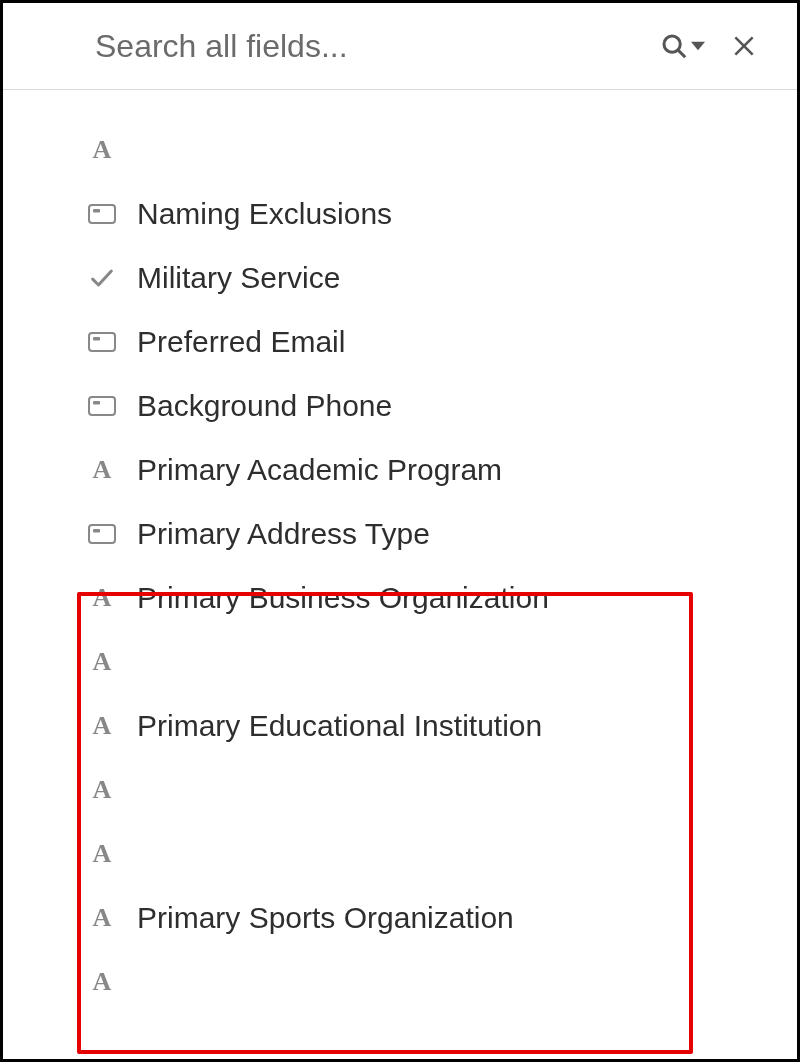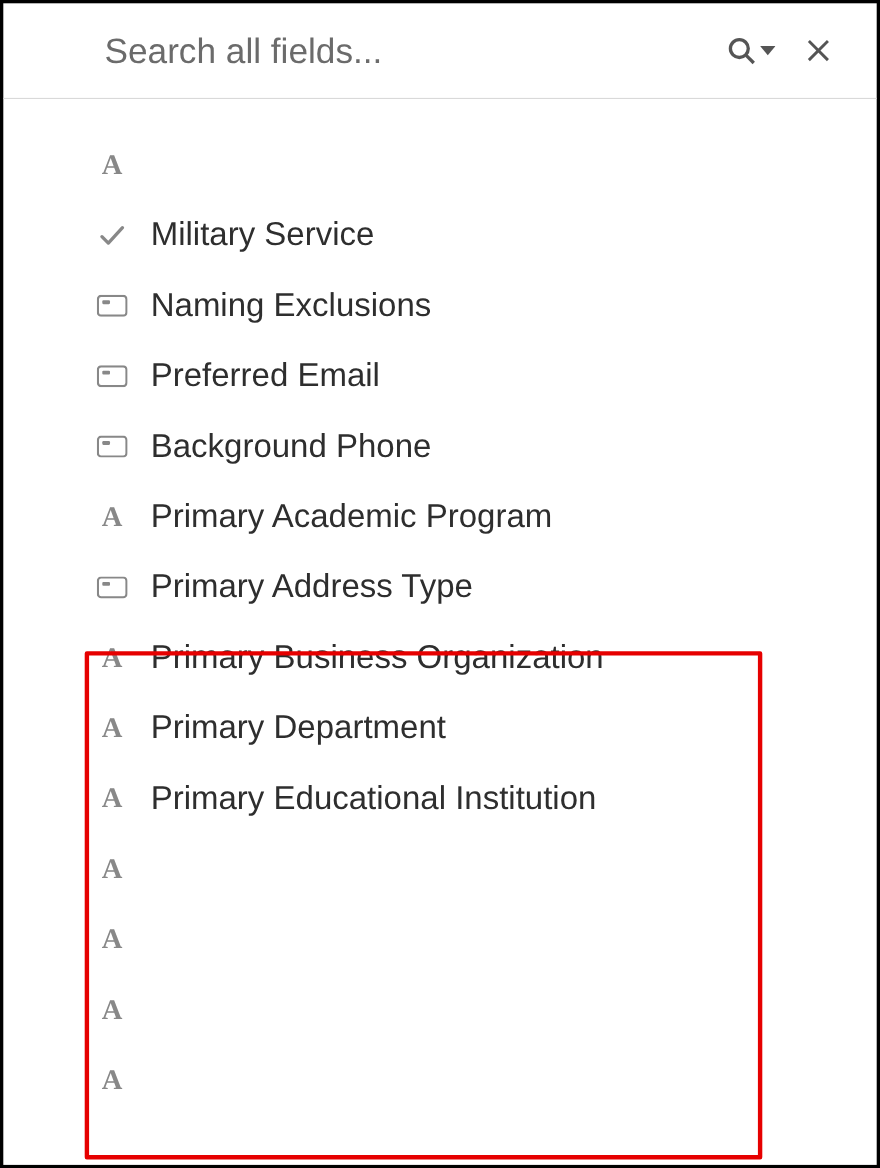--- a/index.html
+++ b/index.html
@@ -128,44 +128,44 @@
   </div>
 
   <div class="list-section">
 
     <div class="field-item">
       <span class="type-icon text-type">A</span>
     </div>
 
     <div class="field-item">
       <span class="type-icon">
+        <svg width="28" height="20" viewBox="0 0 28 20">
+          <rect x="1" y="1" width="26" height="18" rx="3" fill="none" stroke="#888" stroke-width="2"></rect>
+          <rect x="5" y="5" width="7" height="3.5" rx="1" fill="#888"></rect>
+        </svg>
+      </span>
+      <span class="field-label">Naming Exclusions</span>
+    </div>
+
+    <div class="field-item">
+      <span class="type-icon">
         <svg width="28" height="28" viewBox="0 0 24 24" fill="none" stroke="#888" stroke-width="2.6" stroke-linecap="round" stroke-linejoin="round">
           <polyline points="4,13 9,18 20,6"></polyline>
         </svg>
       </span>
       <span class="field-label">Military Service</span>
     </div>
 
     <div class="field-item">
       <span class="type-icon">
         <svg width="28" height="20" viewBox="0 0 28 20">
           <rect x="1" y="1" width="26" height="18" rx="3" fill="none" stroke="#888" stroke-width="2"></rect>
           <rect x="5" y="5" width="7" height="3.5" rx="1" fill="#888"></rect>
         </svg>
       </span>
-      <span class="field-label">Naming Exclusions</span>
-    </div>
-
-    <div class="field-item">
-      <span class="type-icon">
-        <svg width="28" height="20" viewBox="0 0 28 20">
-          <rect x="1" y="1" width="26" height="18" rx="3" fill="none" stroke="#888" stroke-width="2"></rect>
-          <rect x="5" y="5" width="7" height="3.5" rx="1" fill="#888"></rect>
-        </svg>
-      </span>
       <span class="field-label">Preferred Email</span>
     </div>
 
     <div class="field-item">
       <span class="type-icon">
         <svg width="28" height="20" viewBox="0 0 28 20">
           <rect x="1" y="1" width="26" height="18" rx="3" fill="none" stroke="#888" stroke-width="2"></rect>
           <rect x="5" y="5" width="7" height="3.5" rx="1" fill="#888"></rect>
         </svg>
       </span>
@@ -187,38 +187,38 @@
       <span class="field-label">Primary Address Type</span>
     </div>
 
     <div class="field-item">
       <span class="type-icon text-type">A</span>
       <span class="field-label">Primary Business Organization</span>
     </div>
 
     <div class="field-item">
       <span class="type-icon text-type">A</span>
-      <span class="field-label">Primary Department</span>
     </div>
 
     <div class="field-item">
       <span class="type-icon text-type">A</span>
       <span class="field-label">Primary Educational Institution</span>
     </div>
 
     <div class="field-item">
       <span class="type-icon text-type">A</span>
     </div>
 
     <div class="field-item">
       <span class="type-icon text-type">A</span>
     </div>
 
     <div class="field-item">
       <span class="type-icon text-type">A</span>
+      <span class="field-label">Primary Sports Organization</span>
     </div>
 
     <div class="field-item">
       <span class="type-icon text-type">A</span>
     </div>
 
     <div class="highlight-box"></div>
   </div>
 </div>
 

